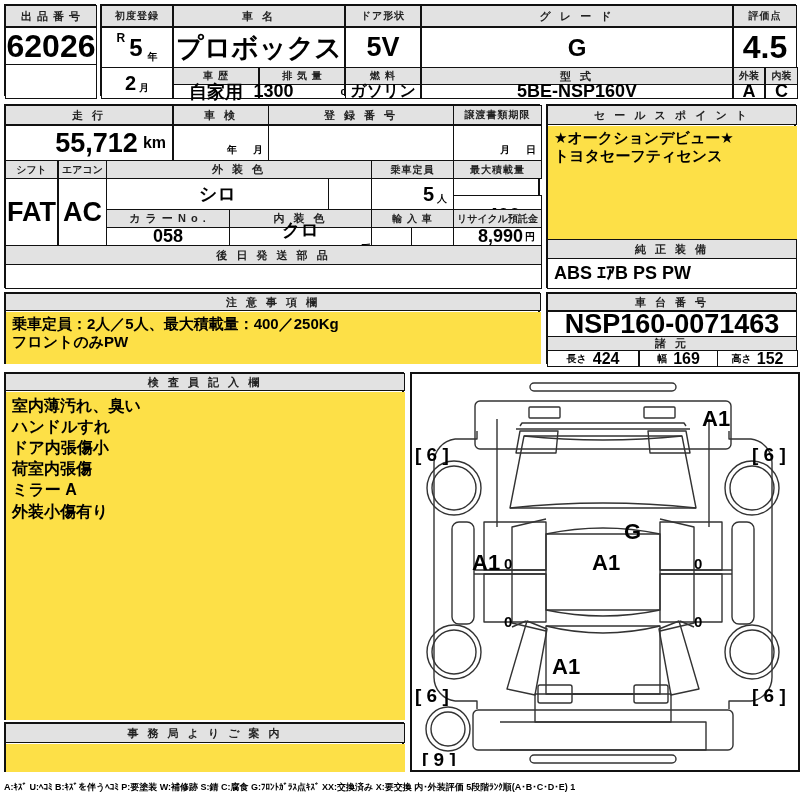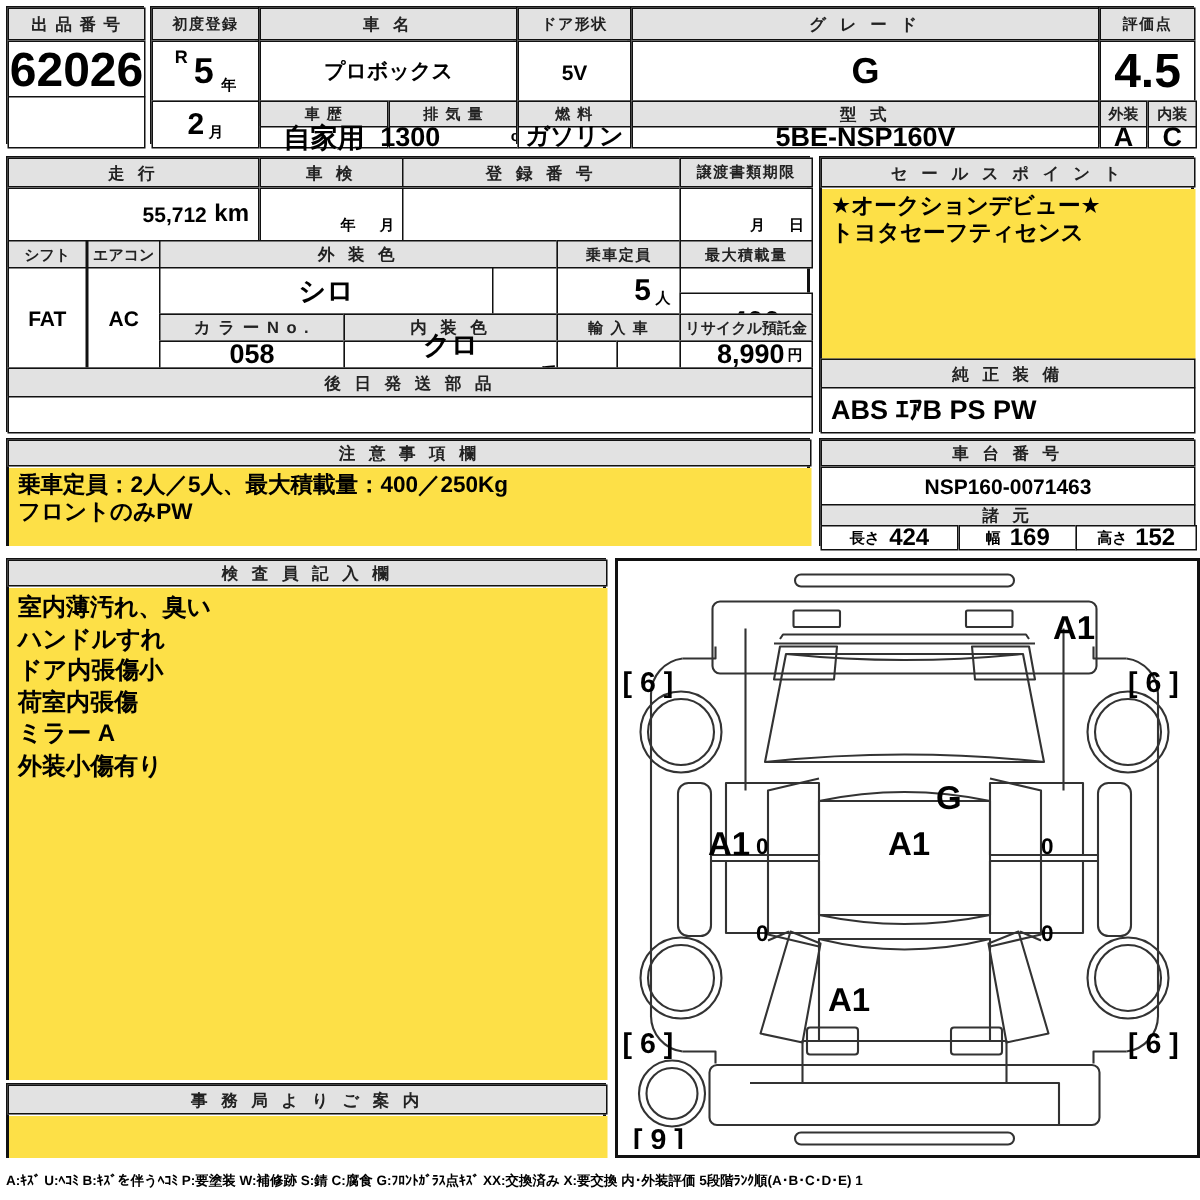--- a/index.html
+++ b/index.html
@@ -14,21 +14,21 @@
   .bx{position:absolute;box-sizing:border-box;border:2px solid #111;background:#fff;}
   .cell{position:absolute;box-sizing:border-box;border:1px solid #111;background:#fff;
         display:flex;align-items:center;justify-content:center;white-space:nowrap;}
   .hd{background:#e2e2e2;font-size:11px;letter-spacing:3px;font-weight:600;color:#222;}
   .hd.tight{letter-spacing:1px;}
   .hd.s10{font-size:10px;letter-spacing:1px;}
   .hd.s9{font-size:10px;letter-spacing:0px;}
   .val{font-weight:700;}
   .v28{font-size:32px;}
   .v24{font-size:24px;}
-  .v22{font-size:14px;}
+  .v22{font-size:27px;}
   .v20{font-size:20px;}
   .v18{font-size:18px;}
   .v16{font-size:16px;}
   .v14{font-size:14px;}
   .unit{font-size:10px;font-weight:700;margin-left:3px;align-self:flex-end;padding-bottom:3px;}
   .lead{justify-content:flex-start;padding-left:6px;}
   .rightish{justify-content:flex-end;padding-right:6px;}
 
   .freetext{position:absolute;box-sizing:border-box;border:1px solid #111;background:#fde047;
             padding:3px 6px;font-size:15px;font-weight:700;line-height:1.18;

